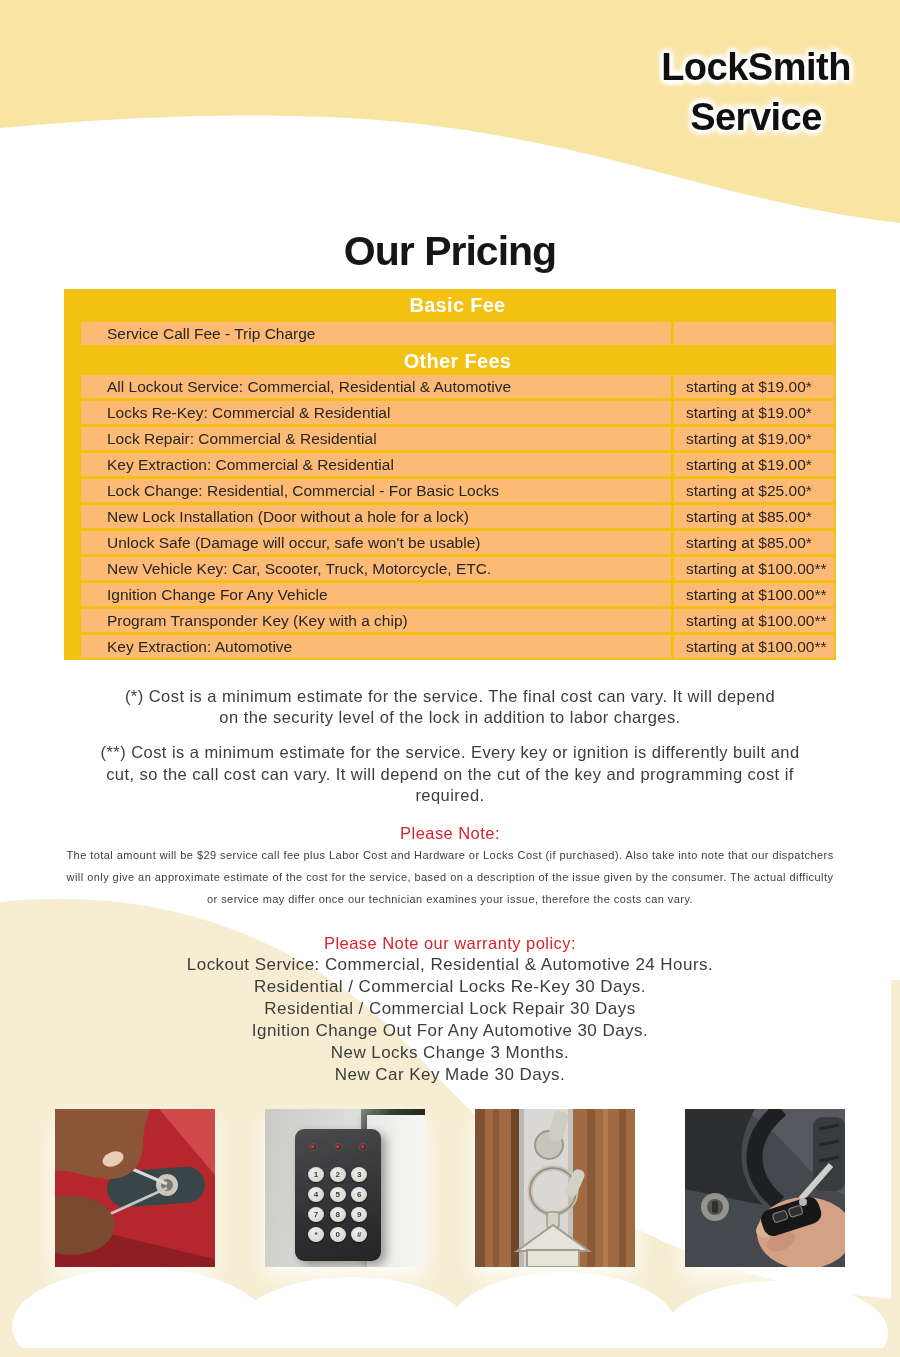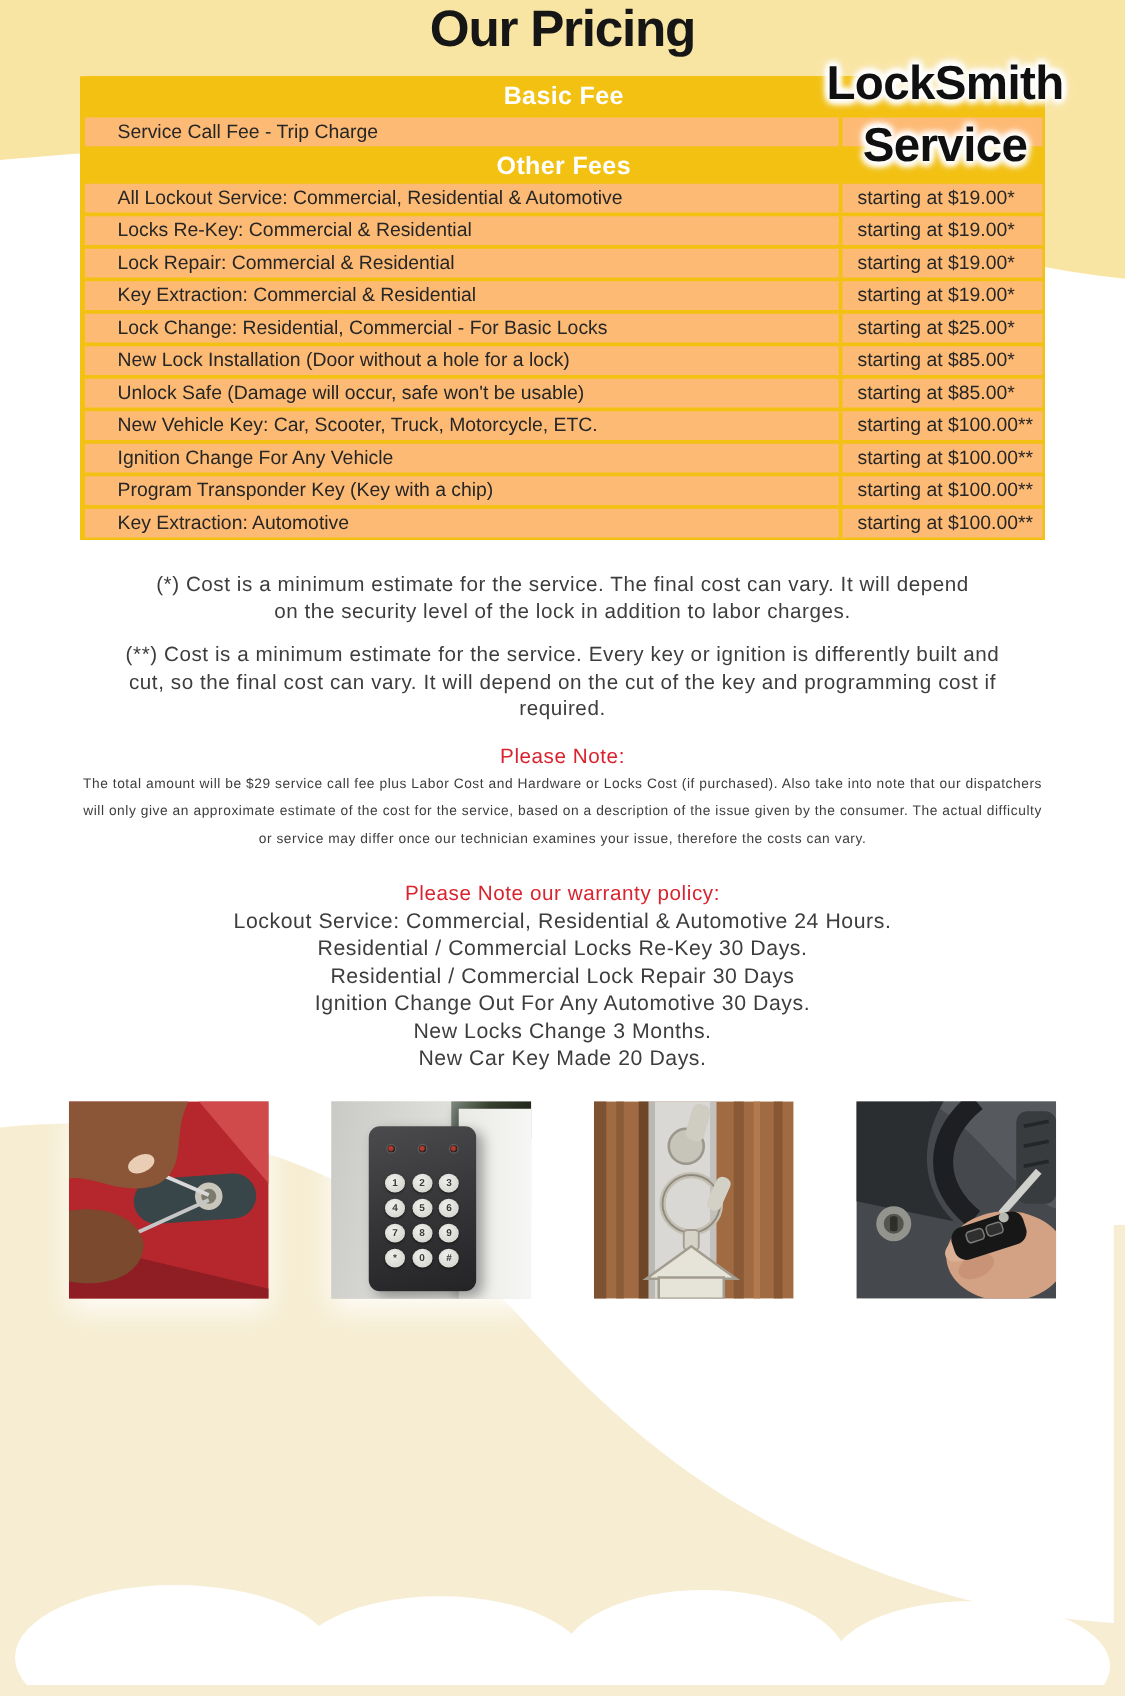--- a/index.html
+++ b/index.html
@@ -26,29 +26,30 @@
     font-size:38px; font-weight:800; line-height:1.32; color:#101010;
     letter-spacing:-0.5px;
     text-shadow: 0 0 6px #fff, 0 0 10px #fff, 2px 2px 5px #fff, -2px -2px 5px #fff,
                  2px -2px 5px #fff, -2px 2px 5px #fff, 0 3px 6px #fff, 0 -3px 6px #fff;
   }
 
   .content { position:relative; z-index:1; }
 
   
   .page-title {
+    padding-top:228px;
     text-align:center;
     font-size:41px; font-weight:700; letter-spacing:-1px; color:#161616;
   }
 
   
   .price-table {
     width:772px; margin:14px auto 0 auto;
     background:#F3C112;
-    padding:0 2px 2px 4px;
+    padding:0 2px 2px 17px;
   }
   .fee-header {
     height:33px; display:flex; align-items:center; justify-content:center;
     background:#F3C112; color:#ffffff;
     font-size:20px; font-weight:700; letter-spacing:0.3px;
   }
   .fee-header.other { height:27px; }
   .fee-row {
     display:flex; background:#fdba74; margin-bottom:3px;
     min-height:23px; align-items:stretch;
@@ -192,39 +193,39 @@
         </div>
 
         <div class="fee-row">
           <div class="cell service">Key Extraction: Automotive</div>
           <div class="cell price">starting at $100.00**</div>
         </div>
       </div>
   </div>
 
   <p class="note footnote-1">(*) Cost is a minimum estimate for the service. The final cost can vary. It will depend on the security level of the lock in addition to labor charges.</p>
-  <p class="note footnote-2">(**) Cost is a minimum estimate for the service. Every key or ignition is differently built and cut, so the final cost can vary. It will depend on the cut of the key and programming cost if required.</p>
+  <p class="note footnote-2">(**) Cost is a minimum estimate for the service. Every key or ignition is differently built and cut, so the call cost can vary. It will depend on the cut of the key and programming cost if required.</p>
 
   <div class="red-heading">Please Note:</div>
   <p class="note please-note-body">The total amount will be $29 service call fee plus Labor Cost and Hardware or Locks Cost (if purchased). Also take into note that our dispatchers will only give an approximate estimate of the cost for the service, based on a description of the issue given by the consumer. The actual difficulty or service may differ once our technician examines your issue, therefore the costs can vary.</p>
 
   <div class="red-heading warranty-heading">Please Note our warranty policy:</div>
   <div class="warranty-lines">
 
       <div class="warranty-line">Lockout Service: Commercial, Residential &amp; Automotive 24 Hours.</div>
 
       <div class="warranty-line">Residential / Commercial Locks Re-Key 30 Days.</div>
 
       <div class="warranty-line">Residential / Commercial Lock Repair 30 Days</div>
 
       <div class="warranty-line">Ignition Change Out For Any Automotive 30 Days.</div>
 
       <div class="warranty-line">New Locks Change 3 Months.</div>
 
-      <div class="warranty-line">New Car Key Made 20 Days.</div>
+      <div class="warranty-line">New Car Key Made 30 Days.</div>
     </div>
 
   <div class="photo-row">
 
     <div class="photo">
       <svg width="160" height="158" viewBox="0 0 160 158">
         <rect width="160" height="158" fill="#b5262d"></rect>
         <path d="M104,0 L160,0 L160,66 Z" fill="#d04a4c"></path>
         <path d="M0,112 L160,150 L160,158 L0,158 Z" fill="#8e1e24"></path>
         <rect x="52" y="60" width="98" height="36" rx="18" fill="#394649" transform="rotate(-4 100 78)"></rect>

